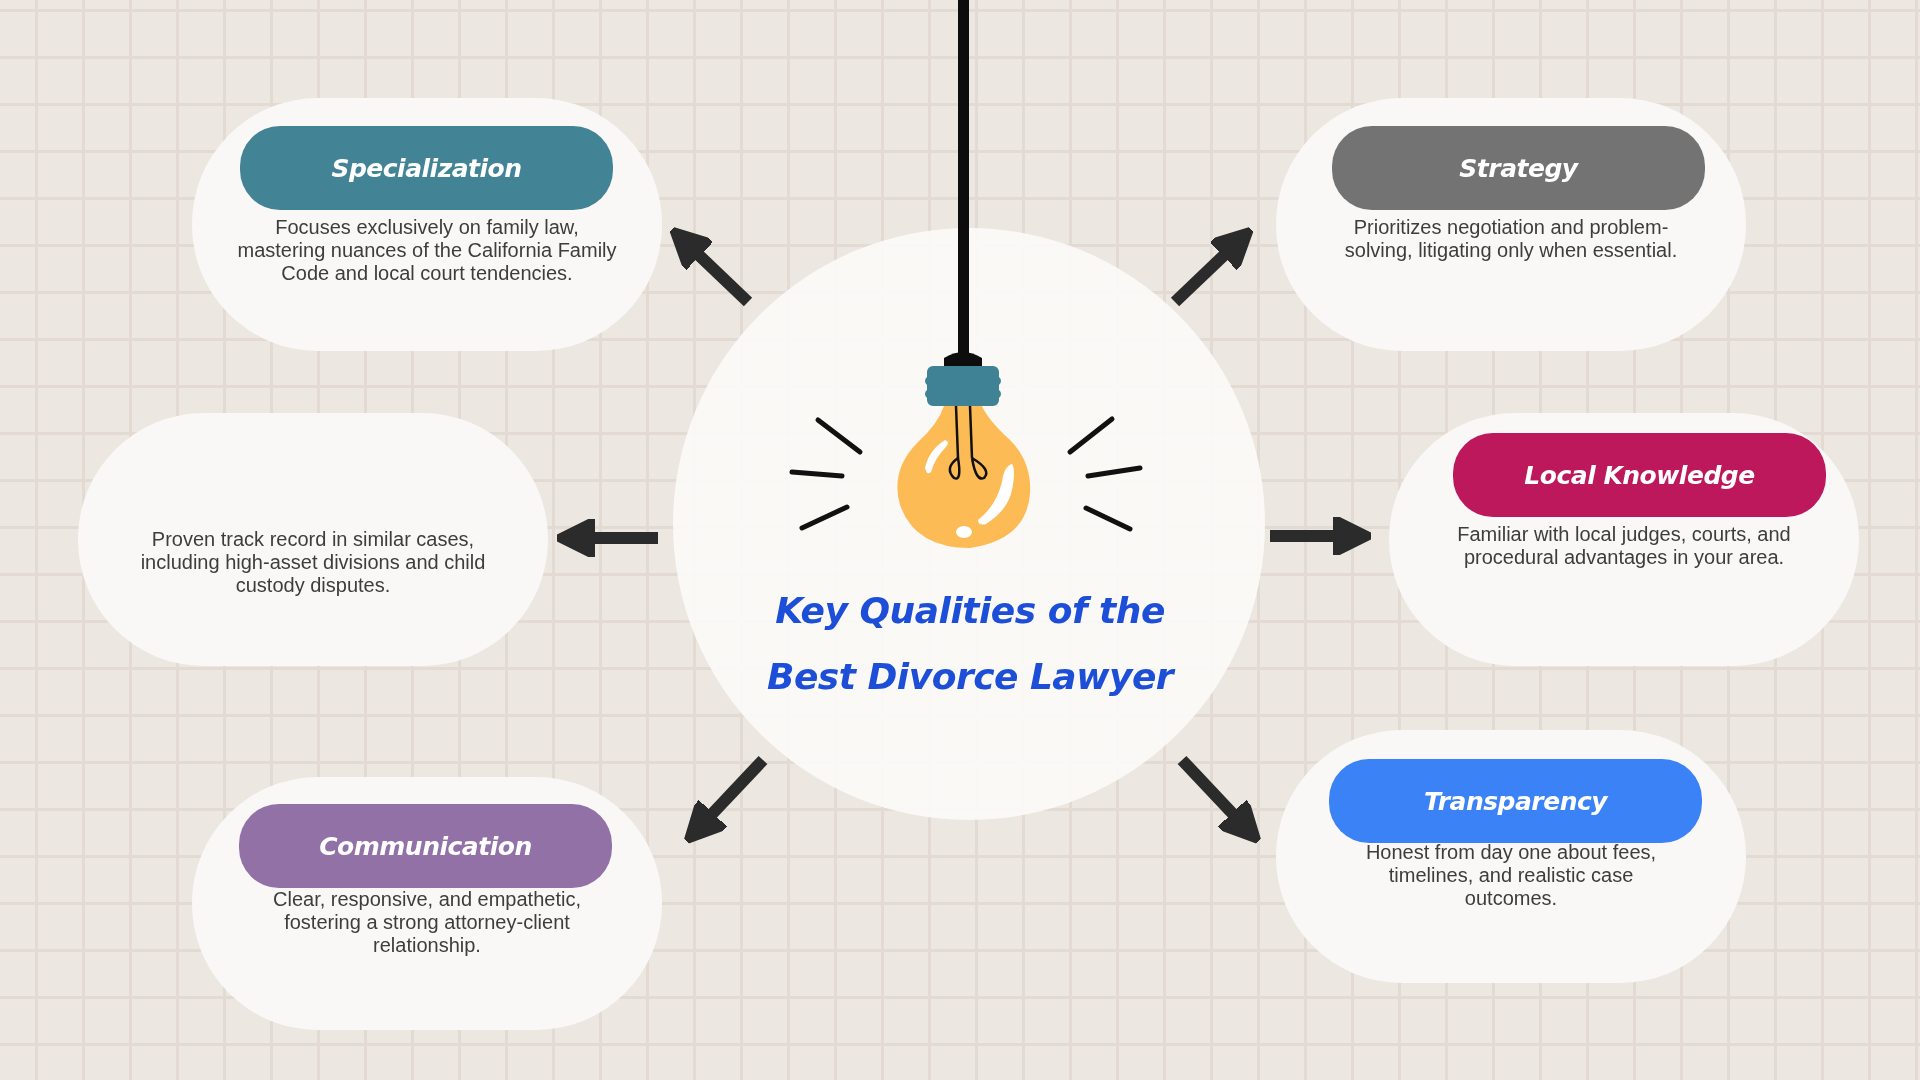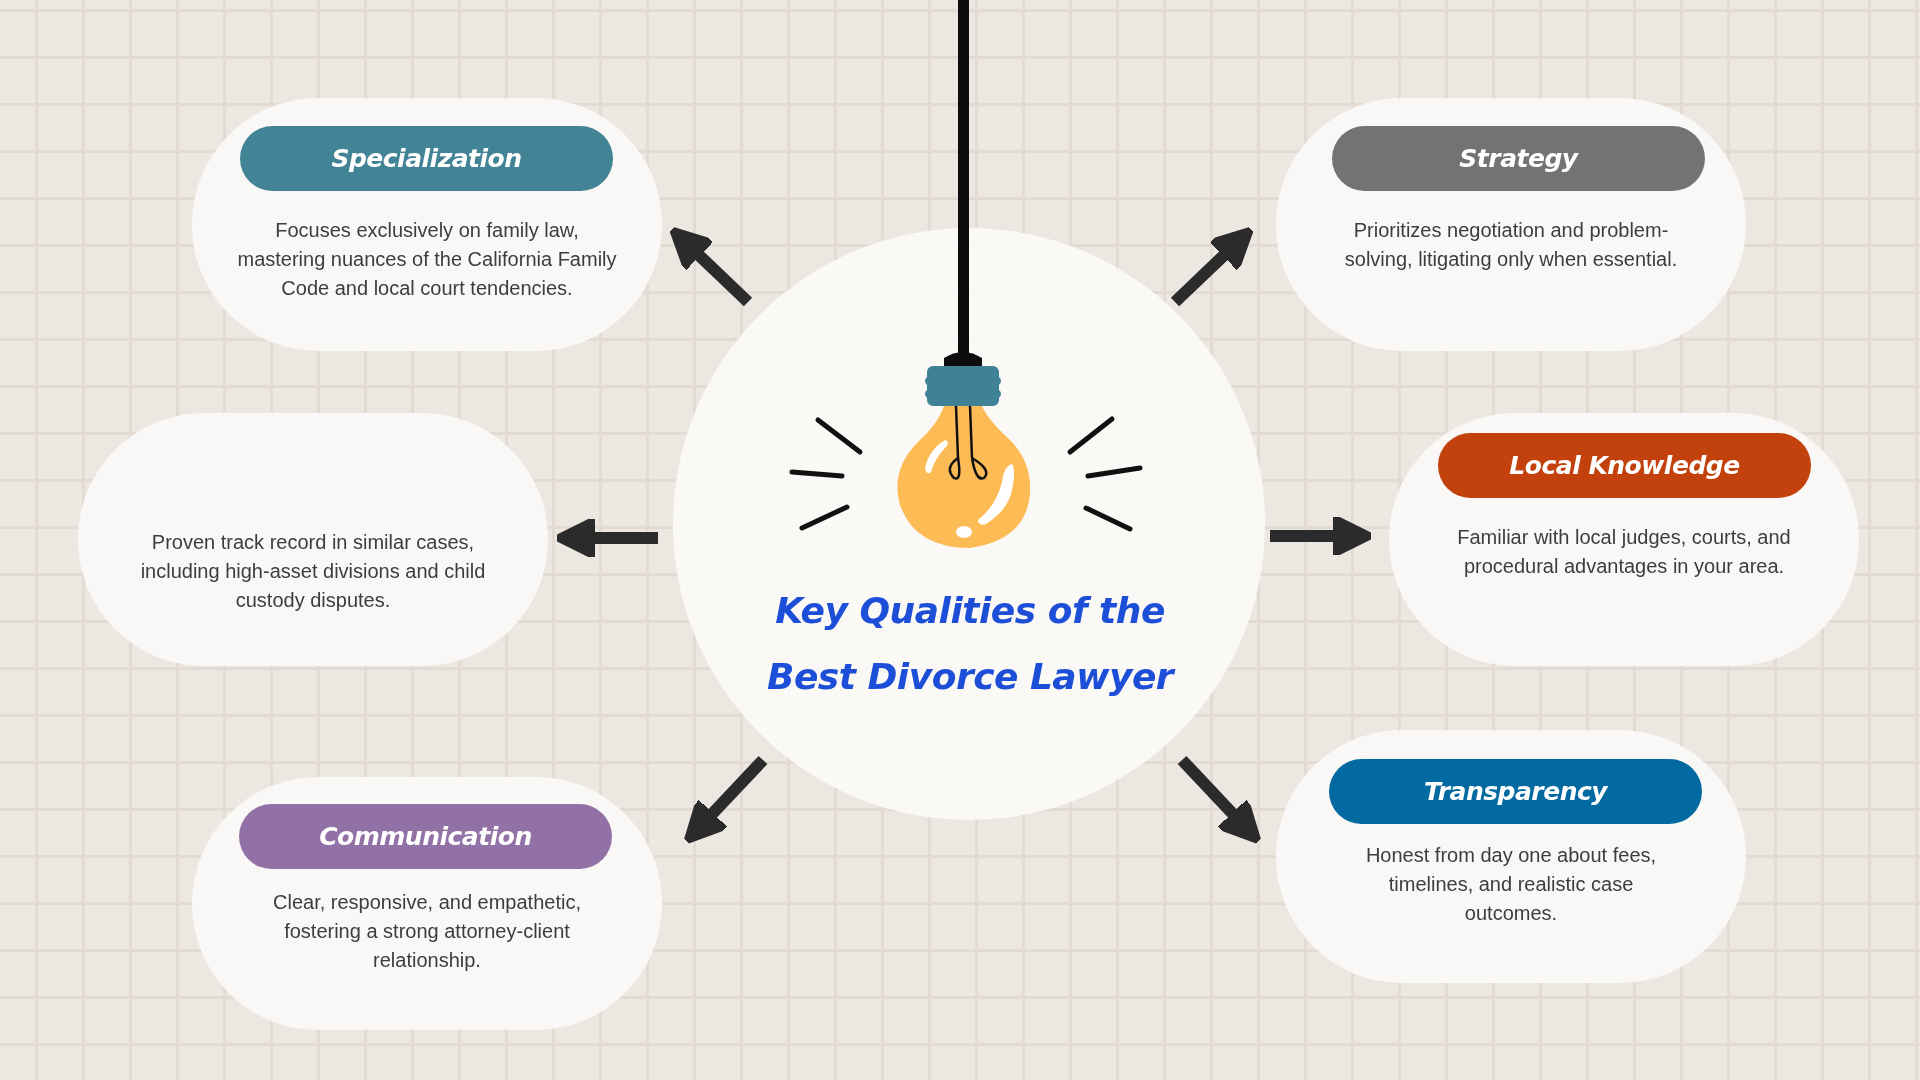--- a/index.html
+++ b/index.html
@@ -12,31 +12,31 @@
     background-size: 47px 47px;
     background-position: 35px 9px;
     font-family: "Liberation Sans", "DejaVu Sans", sans-serif;
   }
   .card {
     position: absolute; width: 470px; height: 253px;
     background: rgba(250,249,247,0.96);
     border-radius: 126px;
   }
   .pill {
-    position: absolute; left: 48px; top: 28px; width: 373px; height: 65px;
+    position: absolute; left: 48px; top: 28px; width: 373px; height: 84px;
     border-radius: 40px;
     display: flex; align-items: center; justify-content: center;
     color: #ffffff;
     font-family: "DejaVu Sans", sans-serif; font-weight: bold;
     font-size: 25px; letter-spacing: -0.5px; font-style: italic;
   }
   .desc {
     position: absolute; left: 40px; right: 40px; top: 118px;
     text-align: center; color: #3d3d3d;
-    font-size: 20px; line-height: 29px;
+    font-size: 20px; line-height: 23px;
   }
   .hub {
     position: absolute; left: 673px; top: 228px; width: 592px; height: 592px;
     border-radius: 50%; background: rgba(250,249,247,0.97);
   }
   .cord {
     position: absolute; left: 958px; top: 0; width: 11px; height: 360px; background: #0d0d0d;
   }
   .title {
     position: absolute; left: 730px; width: 480px; top: 578px;
@@ -102,25 +102,25 @@
 <div class="card" style="left:1276px; top:98px;">
   <div class="pill" style="background:#737373; left:56px;">Strategy</div>
   <div class="desc" style="left:60px; right:60px;">Prioritizes negotiation and problem-solving, litigating only when essential.</div>
 </div>
 
 <div class="card" style="left:78px; top:413px;">
   <div class="desc" style="left:50px; right:50px; top:115px;">Proven track record in similar cases, including high-asset divisions and child custody disputes.</div>
 </div>
 
 <div class="card" style="left:1389px; top:413px;">
-  <div class="pill" style="background:#c2410c; left:49px; top:20px;">Local Knowledge</div>
+  <div class="pill" style="background:#be185d; left:64px; top:20px;">Local Knowledge</div>
   <div class="desc" style="left:60px; right:60px; top:110px;">Familiar with local judges, courts, and procedural advantages in your area.</div>
 </div>
 
 <div class="card" style="left:192px; top:730px;margin-top:47px;">
   <div class="pill" style="background:#9171a6; left:47px; top:27px;">Communication</div>
   <div class="desc" style="left:50px; right:50px; top:111px;">Clear, responsive, and empathetic, fostering a strong attorney-client relationship.</div>
 </div>
 
 <div class="card" style="left:1276px; top:730px;">
-  <div class="pill" style="background:#0369a1; left:53px; top:29px;">Transparency</div>
+  <div class="pill" style="background:#3b82f6; left:53px; top:29px;">Transparency</div>
   <div class="desc" style="left:70px; right:70px; top:111px;">Honest from day one about fees, timelines, and realistic case outcomes.</div>
 </div>
 
 </body></html>

